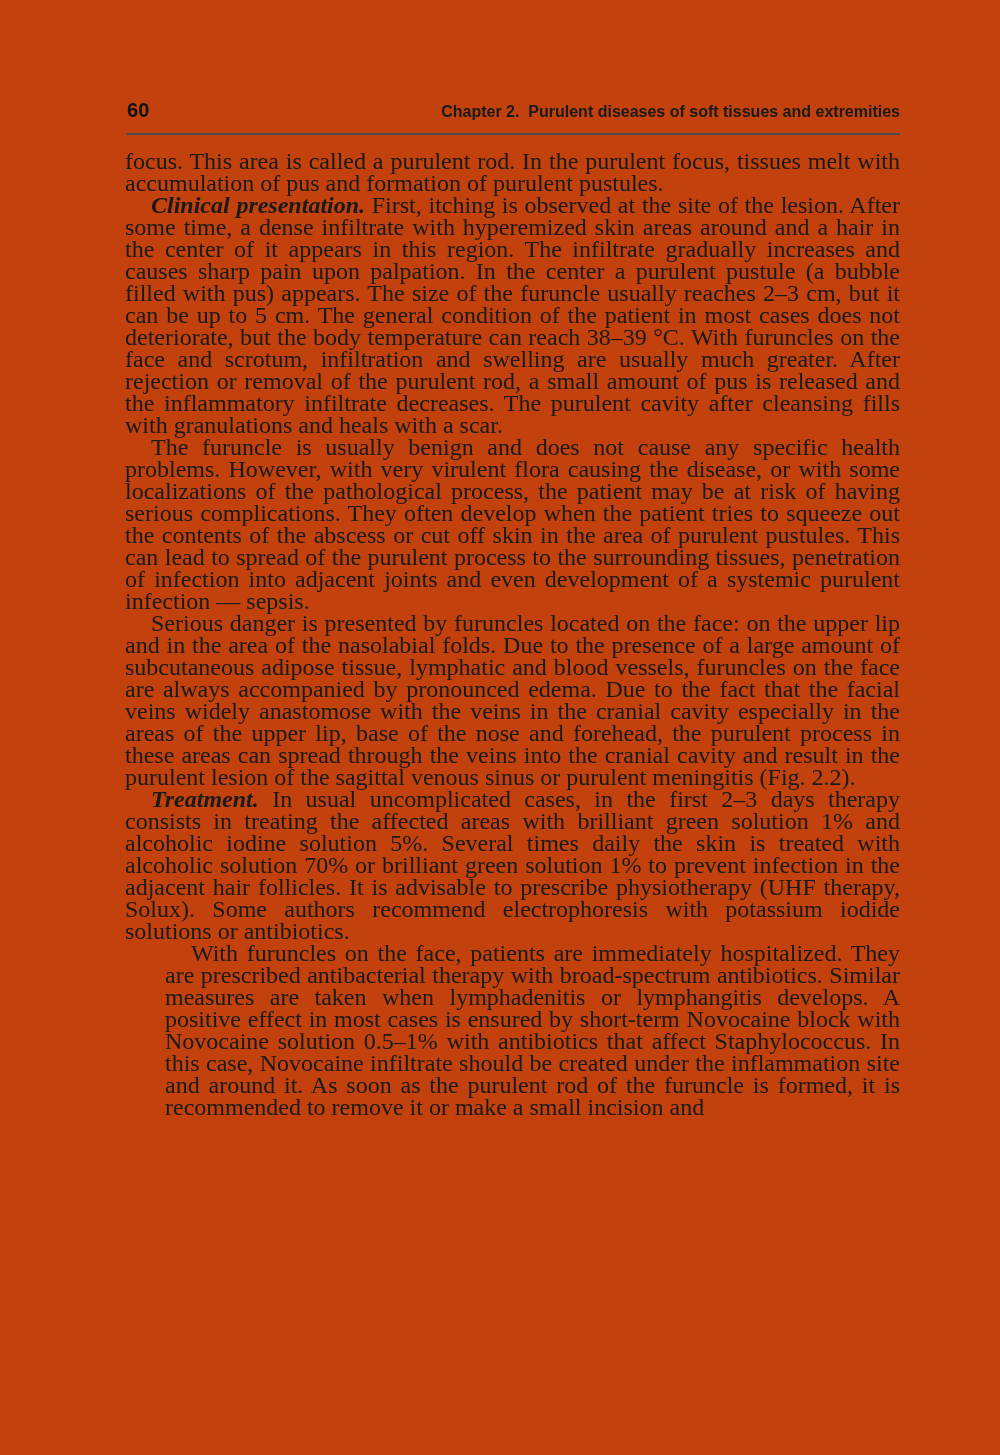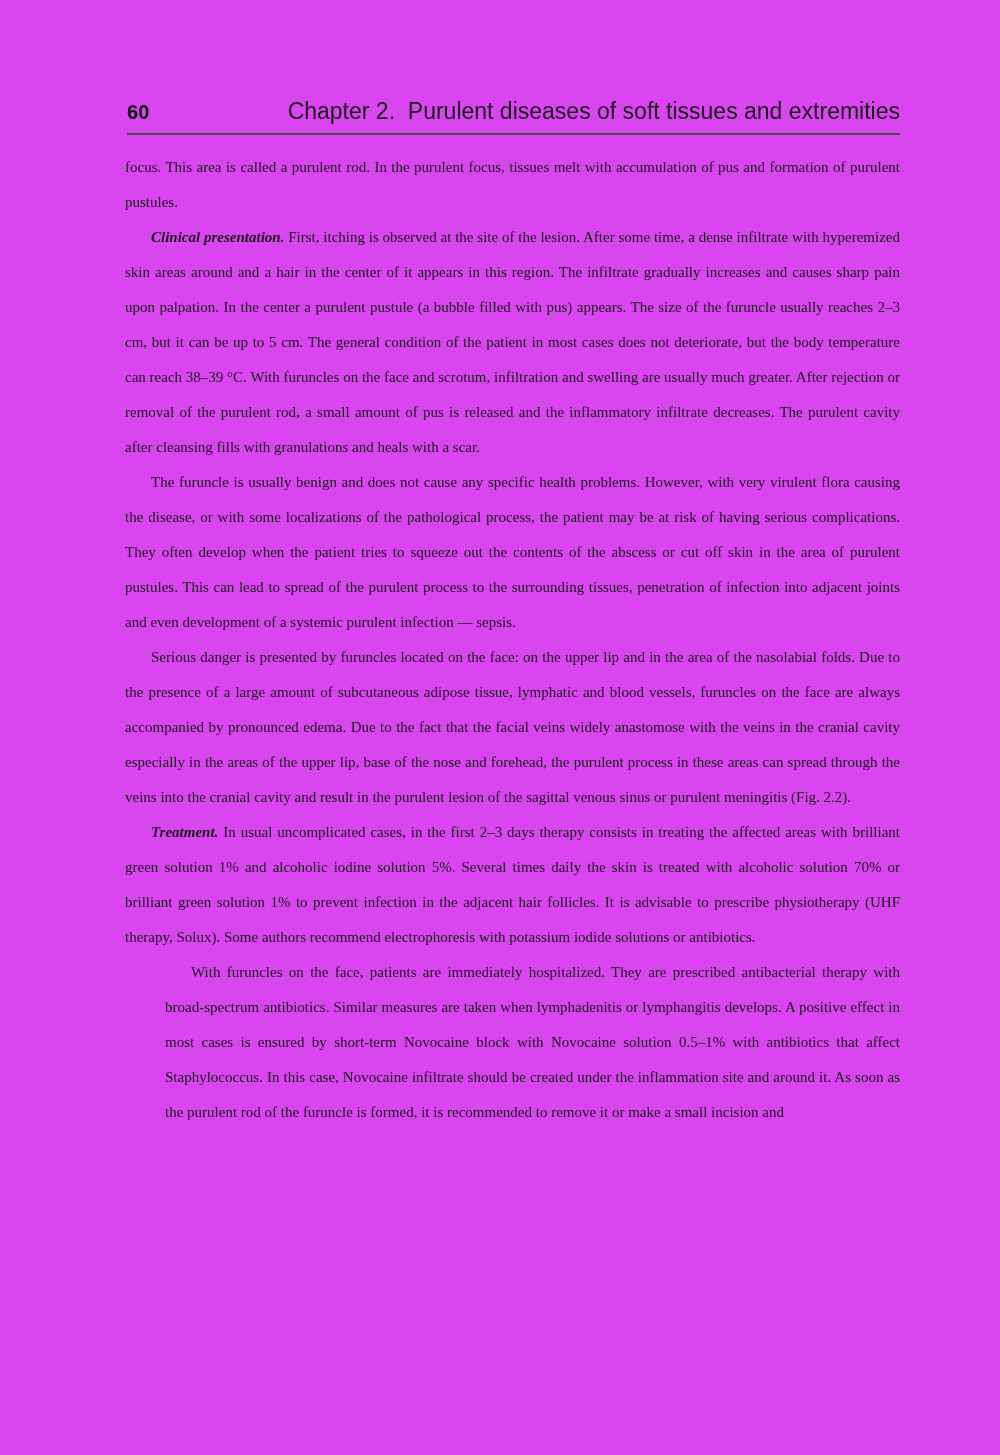--- a/index.html
+++ b/index.html
@@ -15,21 +15,21 @@
     font-family: "Liberation Serif", "DejaVu Serif", serif;
     color: #1a1a1a;
   }
 
   .page {
     position: absolute;
     left: 0;
     top: 0;
     width: 1000px;
     height: 1455px;
-    background: #d946ef;
+    background: #c2410c;
   }
 
   
   .running-head {
     position: absolute;
     left: 127px;
     top: 100px;
     width: 773px;
     display: flex;
     align-items: baseline;
@@ -37,43 +37,43 @@
     font-family: "Liberation Sans", "DejaVu Sans", sans-serif;
   }
   .folio {
     font-size: 20px;
     font-weight: bold;
     letter-spacing: 0.2px;
     color: #111111;
     line-height: 1;
   }
   .chapter-title {
-    font-size: 23px;
-    font-weight: normal;
+    font-size: 16px;
+    font-weight: bold;
     color: #1a1a1a;
     line-height: 1;
     white-space: pre;
   }
   .head-rule {
     position: absolute;
     left: 127px;
     top: 133px;
     width: 773px;
     height: 2px;
     background: #4a4a4a;
   }
 
   
   .textblock {
     position: absolute;
     left: 125px;
     top: 150px;
     width: 775px;
-    font-size: 15px;
-    line-height: 35px;
+    font-size: 24px;
+    line-height: 22px;
     text-align: justify;
     text-justify: inter-word;
     -webkit-hyphens: none;
     hyphens: none;
   }
   .textblock p {
     margin: 0;
     text-indent: 26px;
   }
   .textblock p.noindent {

